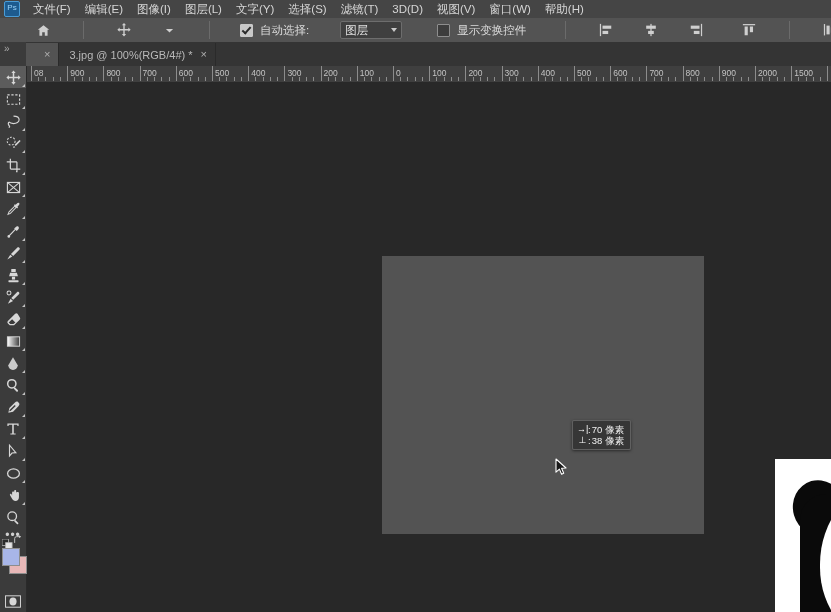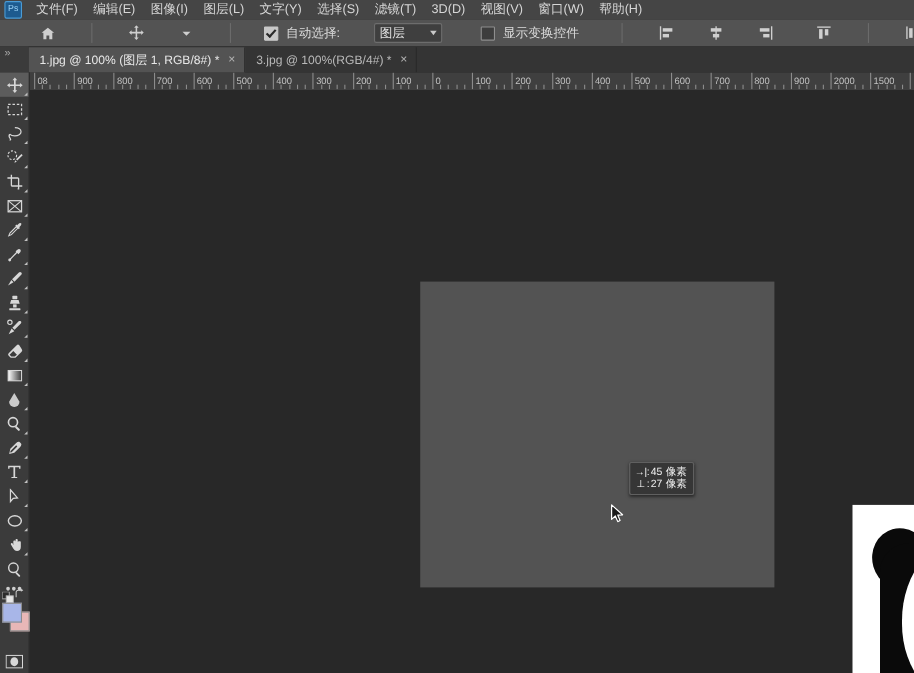--- a/index.html
+++ b/index.html
@@ -521,21 +521,20 @@
       <svg width="15" height="14" viewBox="0 0 18 16">
           <rect x="1" y="5" width="9.5" height="6.6" rx="1" fill="currentColor"></rect>
           <path fill="currentColor" d="M11.5 7.3 16.5 4.4v7.4l-5-2.8z"></path>
         </svg>
     </div>
   </div>
 
   <div id="tabbar">
     <div id="tab-gutter"></div>
     <div class="tab active">
-      <span>1.jpg @ 100% (图层 1, RGB/8#) *</span>
       <span class="tab-close">×</span>
     </div>
     <div class="tab">
       <span>3.jpg @ 100%(RGB/4#) *</span>
       <span class="tab-close">×</span>
     </div>
   </div>
 
   <div id="ruler-corner"></div>
   <div id="ruler-h">
@@ -1030,27 +1029,27 @@
 
         </div>
 
       </div>
     </div>
 
     <div id="hud">
       <div class="hud-row">
         <span class="hud-gly">→|</span>
         <span>:</span>
-        <span class="hud-val">45</span>
+        <span class="hud-val">70</span>
         <span>像素</span>
       </div>
       <div class="hud-row">
         <span class="hud-gly">⊥</span>
         <span>:</span>
-        <span class="hud-val">27</span>
+        <span class="hud-val">38</span>
         <span>像素</span>
       </div>
     </div>
 
     <div id="cursor">
       <svg width="13" height="18" viewBox="0 0 13 18">
         <path d="M1 1 1 14.2 4.4 11.1 6.6 16.2 8.7 15.2 6.6 10.3 11 10z" fill="#1a1a1a" stroke="#ffffff" stroke-width="1.1" stroke-linejoin="round"></path>
       </svg>
     </div>
   </div>

